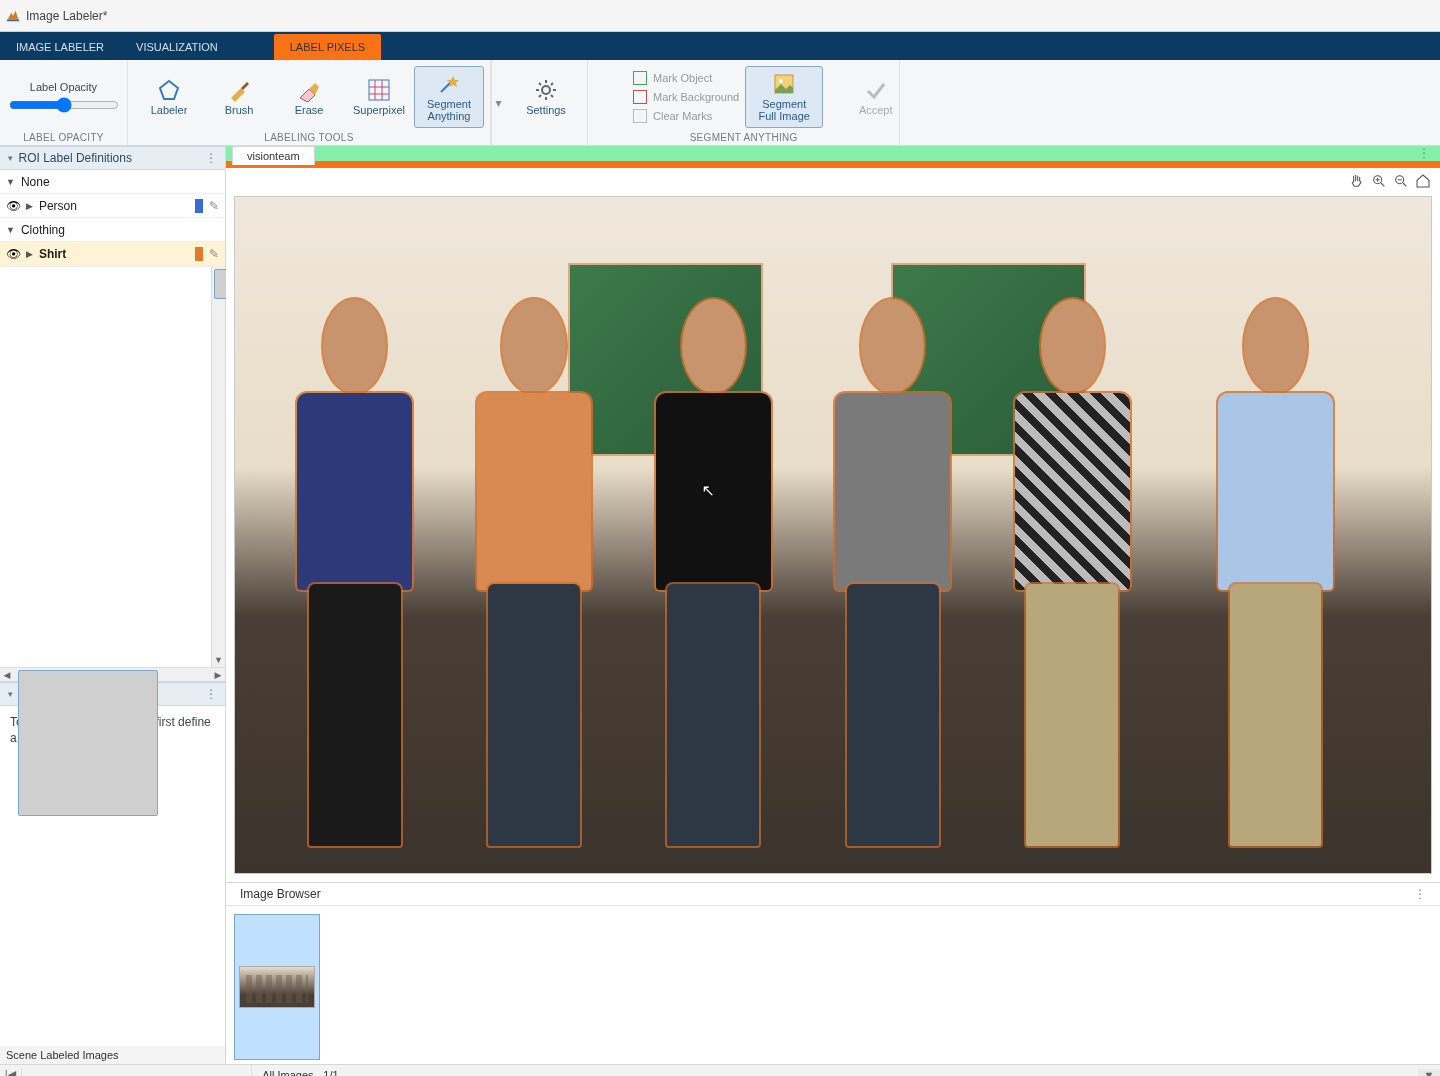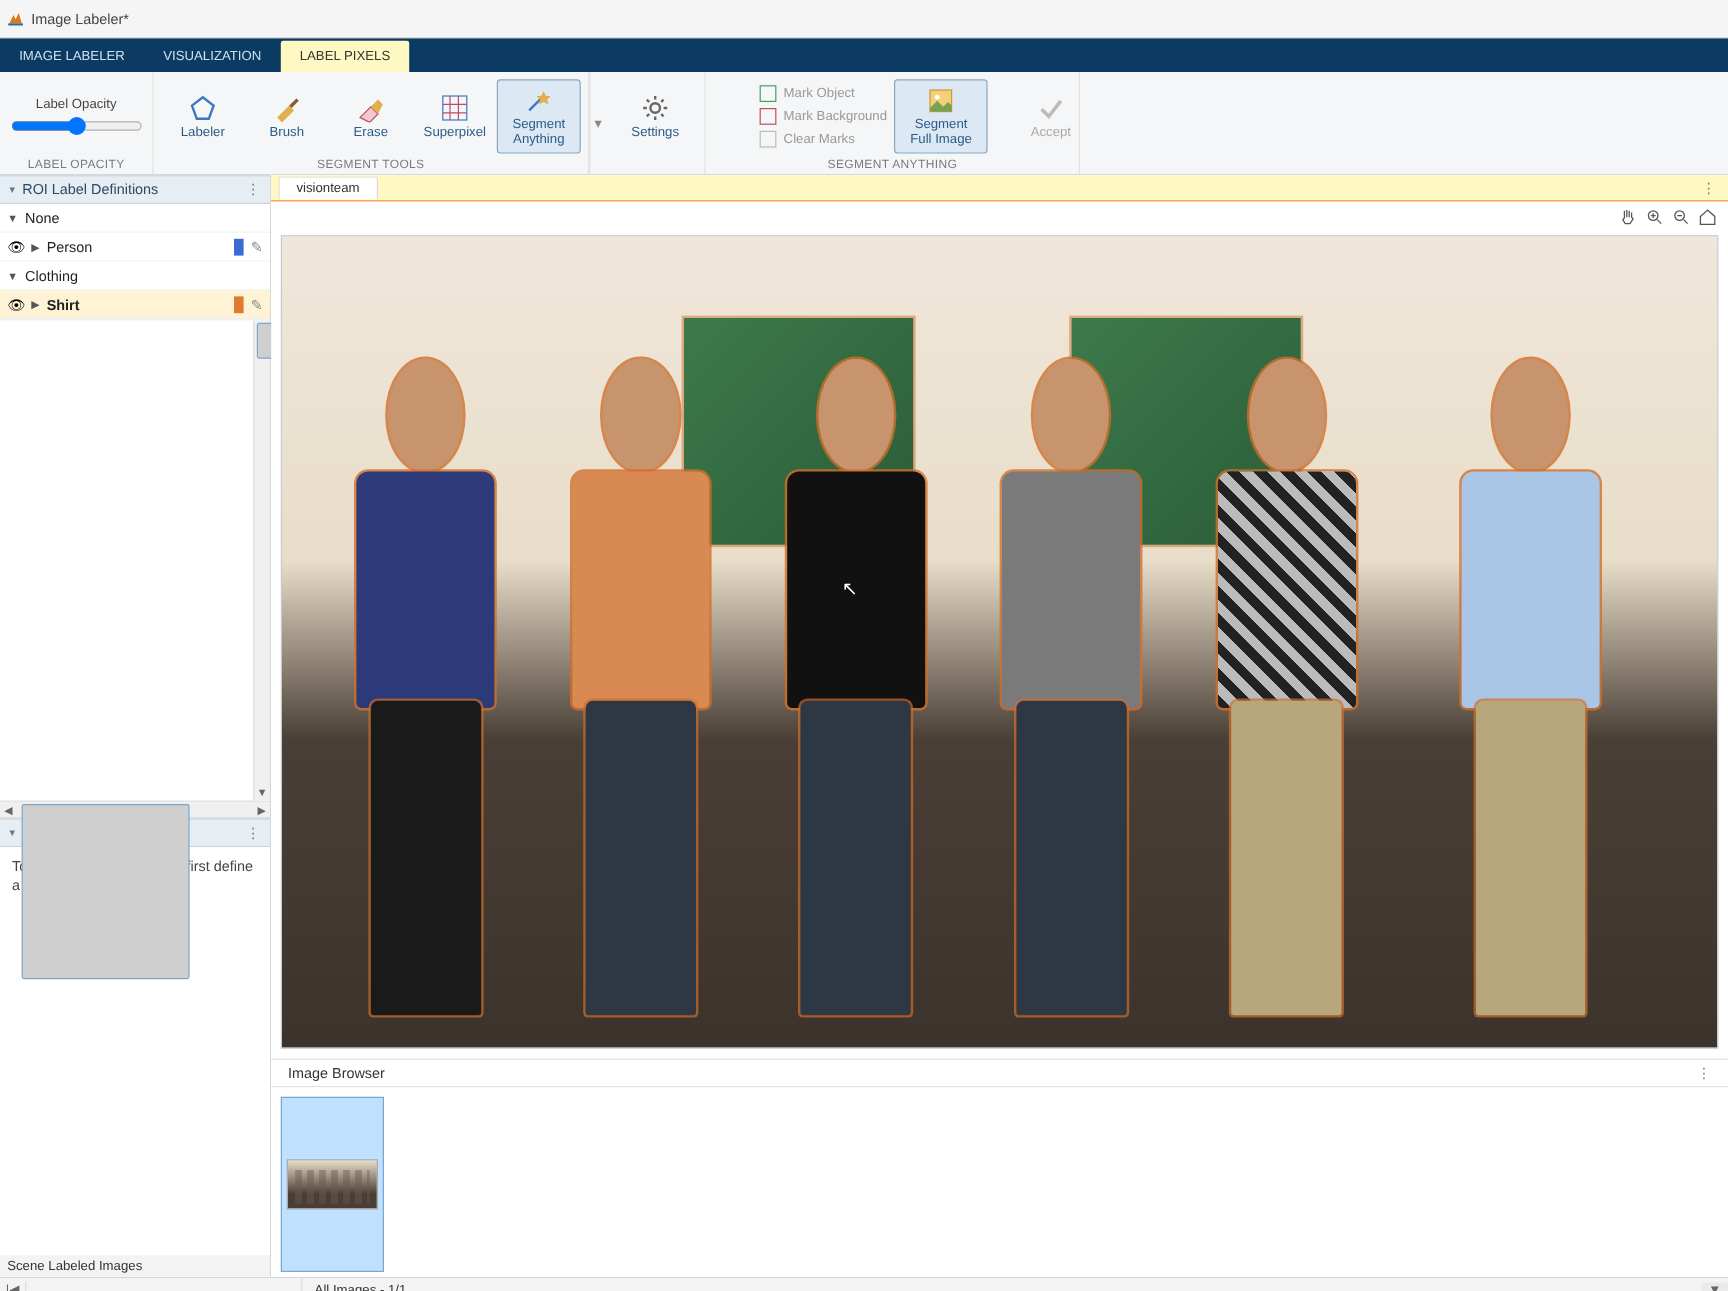--- a/index.html
+++ b/index.html
@@ -4,21 +4,21 @@
 <style>
 * { margin: 0; padding: 0; box-sizing: border-box; font-family: "Segoe UI", Arial, sans-serif; }
 body { background: #f0f0f0; width: 1440px; height: 1076px; overflow: hidden; font-size: 12px; }
 
 .title-bar { height: 32px; background: #f5f5f5; display: flex; align-items: center; padding: 0 6px; border-bottom: 1px solid #d0d0d0; }
 .title-bar .logo { width: 14px; height: 14px; margin-right: 6px; }
 .title-bar .title { color: #444; font-size: 12px; }
 
 .tab-strip { height: 28px; background: #0b3a63; display: flex; align-items: flex-end; }
 .tab-strip .tab { color: #cfe0ef; font-size: 11px; padding: 7px 16px; cursor: pointer; }
-.tab-strip .tab.active { background: #fef9c3; color: #333; border-top-left-radius: 2px; border-top-right-radius: 2px; }
+.tab-strip .tab.active { background: #f97316; color: #333; border-top-left-radius: 2px; border-top-right-radius: 2px; margin-left: 40px; }
 
 .tool-ribbon { height: 86px; background: #f5f6f7; border-bottom: 1px solid #d9d9d9; display: flex; }
 .ribbon-group { border-right: 1px solid #e2e2e2; display: flex; flex-direction: column; }
 .ribbon-group .group-body { flex: 1; display: flex; align-items: center; padding: 2px 6px 0 6px; }
 .ribbon-group .group-label { text-align: center; font-size: 10px; color: #7a7a7a; padding-bottom: 2px; letter-spacing: .3px; }
 
 .opacity-group { width: 128px; }
 .opacity-group .body { flex-direction: column; justify-content: center; align-items: center; gap: 4px; }
 .opacity-group .lbl { color: #444; font-size: 11px; }
 .opacity-group .slider { width: 110px; }
@@ -61,21 +61,21 @@
 .hscroll { height: 14px; background: #f0f0f0; border-top: 1px solid #ddd; display:flex; align-items:center; }
 .hscroll .arrow-btn { width:14px; text-align:center; font-size:9px; color:#666; }
 .hscroll .track { flex:1; position:relative; height:100%; }
 .hscroll .thumb { position:absolute; top:2px; bottom:2px; left:4px; width:140px; background:#cfcfcf; border-radius:2px; }
 
 .scene-panel { border-top: 1px solid #d7d7d7; }
 .scene-body { padding: 8px 10px; background: #fff; min-height: 340px; color: #444; font-size: 12px; line-height: 1.35; }
 .side-bottom-label { padding: 3px 6px; color: #333; font-size: 11px; background: #f3f3f3; white-space: nowrap; overflow: hidden; }
 
 .content { flex: 1; display: flex; flex-direction: column; background: #fff; }
-.doc-tab-bar { height: 22px; border-bottom: 1px solid #f97316; display: flex; align-items: center; background: #fef9c3; }
+.doc-tab-bar { height: 22px; border-bottom: 7px solid #f97316; display: flex; align-items: flex-start; background: #86efac; }
 .doc-tab { background: #fff; border: 1px solid #d7d7d7; border-bottom: none; padding: 3px 14px; font-size: 11px; color: #333; margin-left: 6px; border-top-left-radius: 2px; border-top-right-radius: 2px; }
 .doc-tab-bar .menu-dots { margin-left: auto; padding: 0 10px; color: #777; cursor: pointer; }
 
 .canvas-area { flex: 1; position: relative; background: #fff; }
 .canvas-tools { position: absolute; top: 4px; right: 8px; display: flex; gap: 4px; }
 .canvas-tools .ct { width: 18px; height: 18px; display:flex; align-items:center; justify-content:center; color: #555; cursor: pointer; border-radius: 2px; }
 .image-stage { position: absolute; left: 8px; right: 8px; top: 28px; bottom: 8px; display:flex; align-items:center; justify-content:center; }
 .fake-image { width: 100%; height: 100%; background: linear-gradient(180deg, #efe7db 0%, #e8ddc8 40%, #4a3f36 62%, #3b332c 100%); border: 1px solid #c9c9c9; position: relative; overflow:hidden; }
 .person { position:absolute; bottom:4%; width:12%; height:86%; }
 .person .head { position:absolute; top:6%; left:28%; width:44%; height:16%; border-radius:50%; background:#c7946e; box-shadow: 0 0 0 2px rgba(210,110,40,.8); }
@@ -170,21 +170,21 @@
         <span class="icon">
             <svg viewBox="0 0 24 24">
               <path d="M4 20 L16 8" stroke="#3a78c2" stroke-width="2"></path>
               <path d="M16 4 L18 8 L22 8 L19 11 L20 15 L16 13 L12 15 L13 11 L10 8 L14 8 Z" fill="#e2b04a"></path>
             </svg>
           </span>
         <span class="txt" style="white-space:pre-line;">Segment
 Anything</span>
       </div>
     </div>
-    <div class="group-label">SEGMENT TOOLS</div>
+    <div class="group-label">LABELING TOOLS</div>
   </div>
 
   <div class="drop-sliver">▾</div>
 
   <div class="ribbon-group">
     <div class="group-body">
       <div class="tool-btn">
         <span class="icon">
             <svg viewBox="0 0 24 24">
               <circle cx="12" cy="12" r="4" fill="none" stroke="#666" stroke-width="2"></circle>

